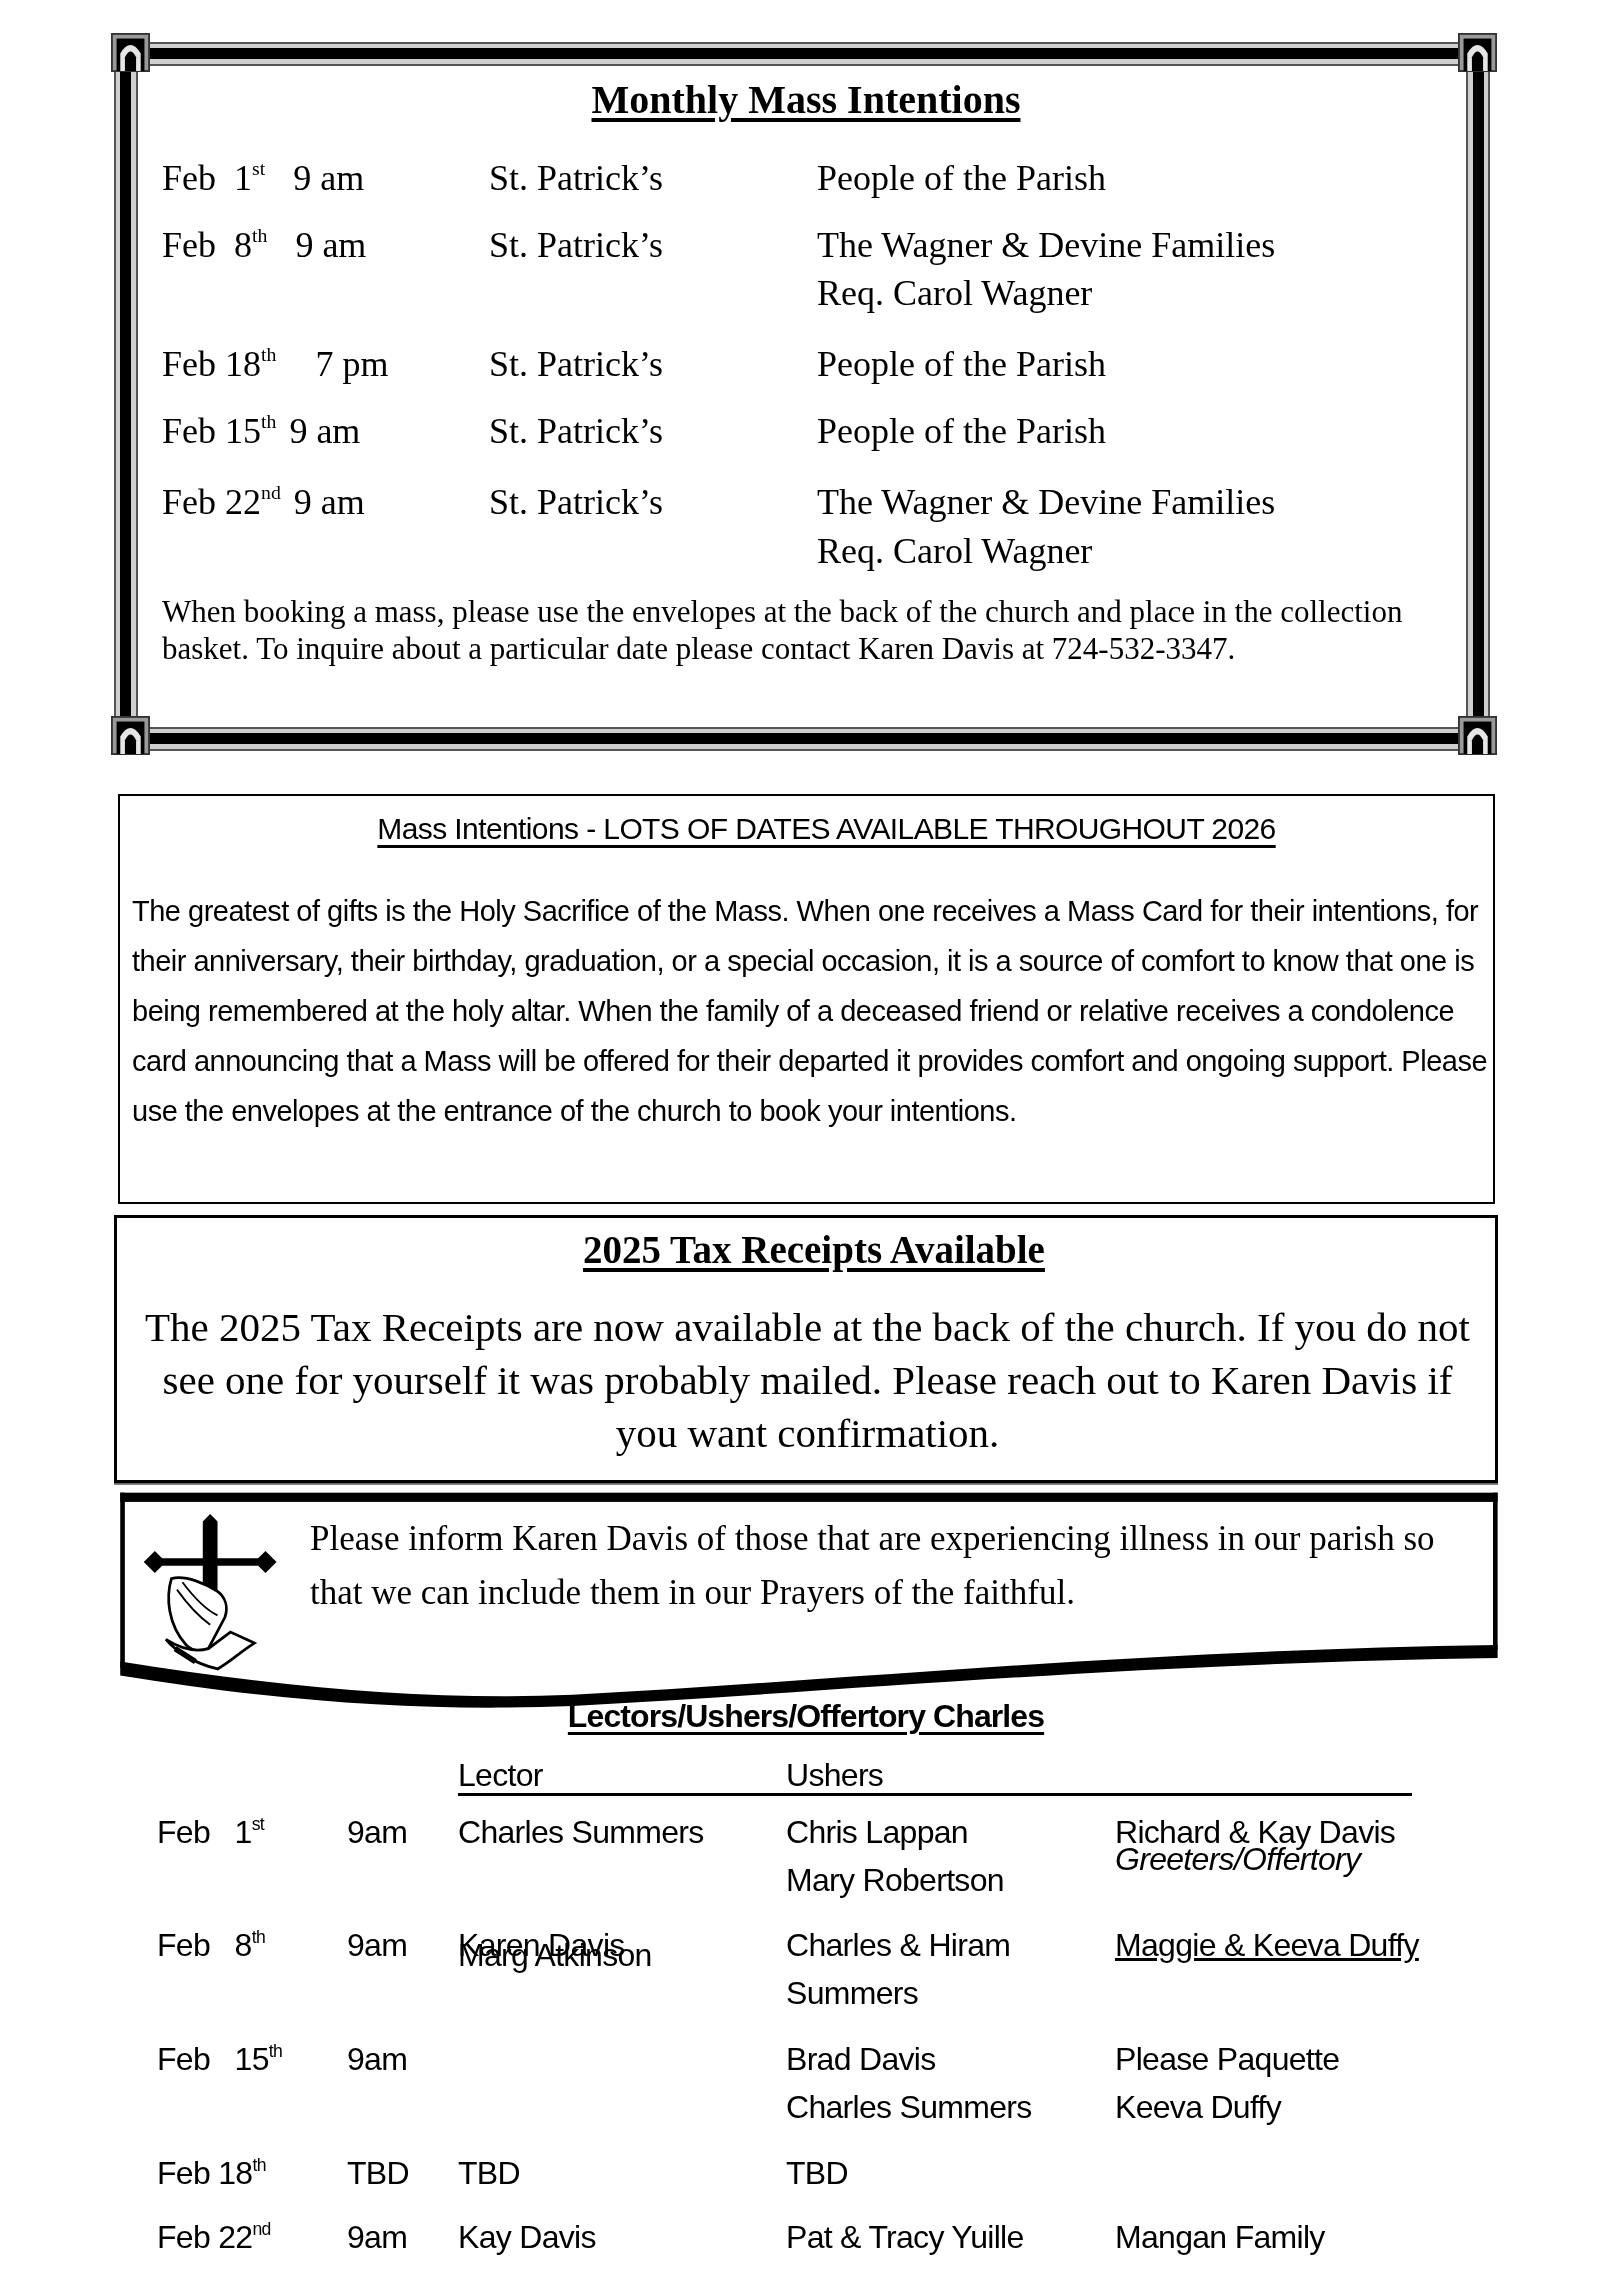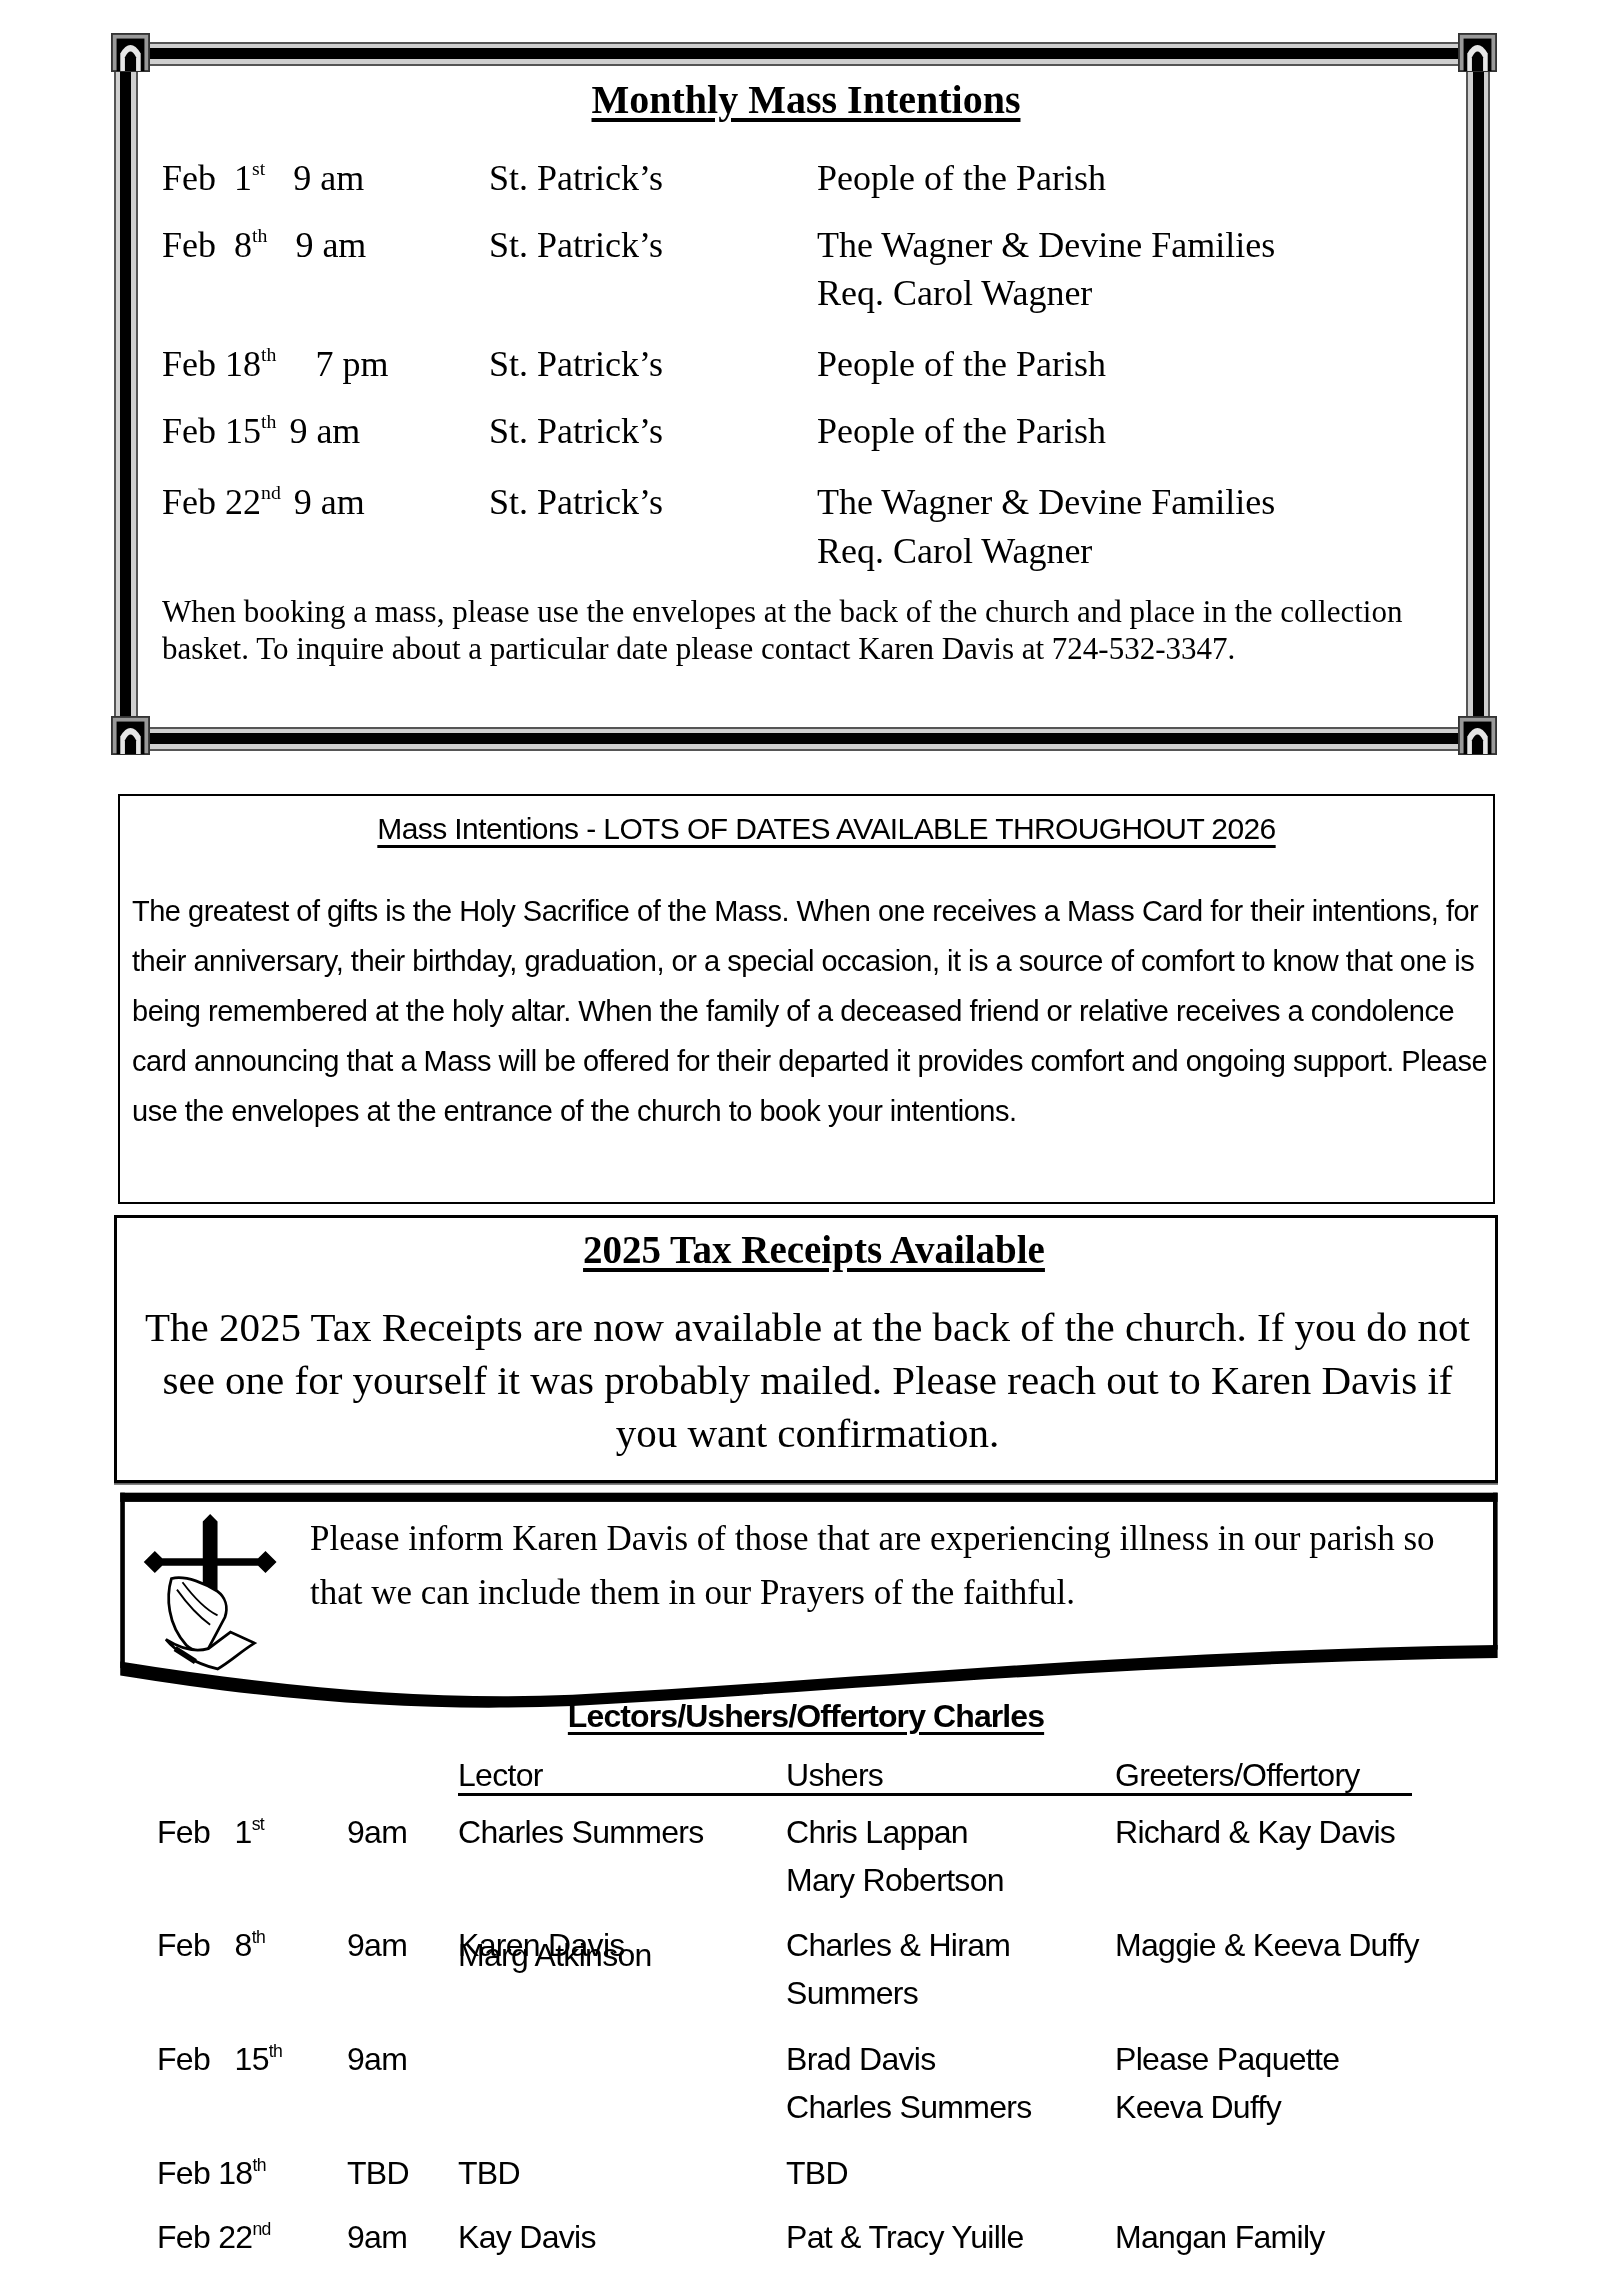--- a/index.html
+++ b/index.html
@@ -159,40 +159,40 @@
 </svg>
 <div class="abs box4-text" style="font-family:'Liberation Serif','DejaVu Serif',serif;">Please inform Karen Davis of those that are experiencing illness in our parish so that we can include them in our Prayers of the faithful.</div>
 
 <div class="abs sans sch-title">
   <span>Lectors/Ushers/Offertory Charles</span>
 </div>
 
 <div>
   <div class="sch c-lector" style="top:1752px;">Lector</div>
   <div class="sch c-ushers" style="top:1752px;">Ushers</div>
-  <div class="sch c-greet" style="top:1752px;">Greeters/Offertory</div>
+  <div class="sch c-greet" style="top:1836px;font-style:italic;">Greeters/Offertory</div>
   <div class="abs sch-head-line"></div>
 </div>
 
 <div>
   <div class="sch c-date" style="top:1809px;"><span style="white-space: pre;">Feb   1</span><sup>st</sup></div>
   <div class="sch c-time" style="top:1809px;">9am</div>
   <div class="sch c-lector" style="top:1809px;">Charles Summers</div>
   <div class="sch c-ushers" style="top:1809px;">Chris Lappan</div>
   <div class="sch c-ushers" style="top:1857px;">Mary Robertson</div>
   <div class="sch c-greet" style="top:1809px;">Richard &amp; Kay Davis</div>
 </div>
 
 <div>
   <div class="sch c-date" style="top:1922px;"><span style="white-space: pre;">Feb   8</span><sup>th</sup></div>
   <div class="sch c-time" style="top:1922px;">9am</div>
   <div class="sch c-lector" style="top:1922px;">Karen Davis</div>
   <div class="sch c-ushers" style="top:1922px;">Charles &amp; Hiram</div>
   <div class="sch c-ushers" style="top:1970px;">Summers</div>
-  <div class="sch c-greet" style="top:1922px;">Maggie &amp; Keeva Duffy</div>
+  <div class="sch c-greet" style="top:1922px;text-decoration:underline;">Maggie &amp; Keeva Duffy</div>
 </div>
 
 <div>
   <div class="sch c-date" style="top:2036px;"><span style="white-space: pre;">Feb   15</span><sup>th</sup></div>
   <div class="sch c-time" style="top:2036px;">9am</div>
   <div class="sch c-lector" style="top:1932px;">Marg Atkinson</div>
   <div class="sch c-ushers" style="top:2036px;">Brad Davis</div>
   <div class="sch c-ushers" style="top:2084px;">Charles Summers</div>
   <div class="sch c-greet" style="top:2036px;">Please Paquette</div>
   <div class="sch c-greet" style="top:2084px;">Keeva Duffy</div>

